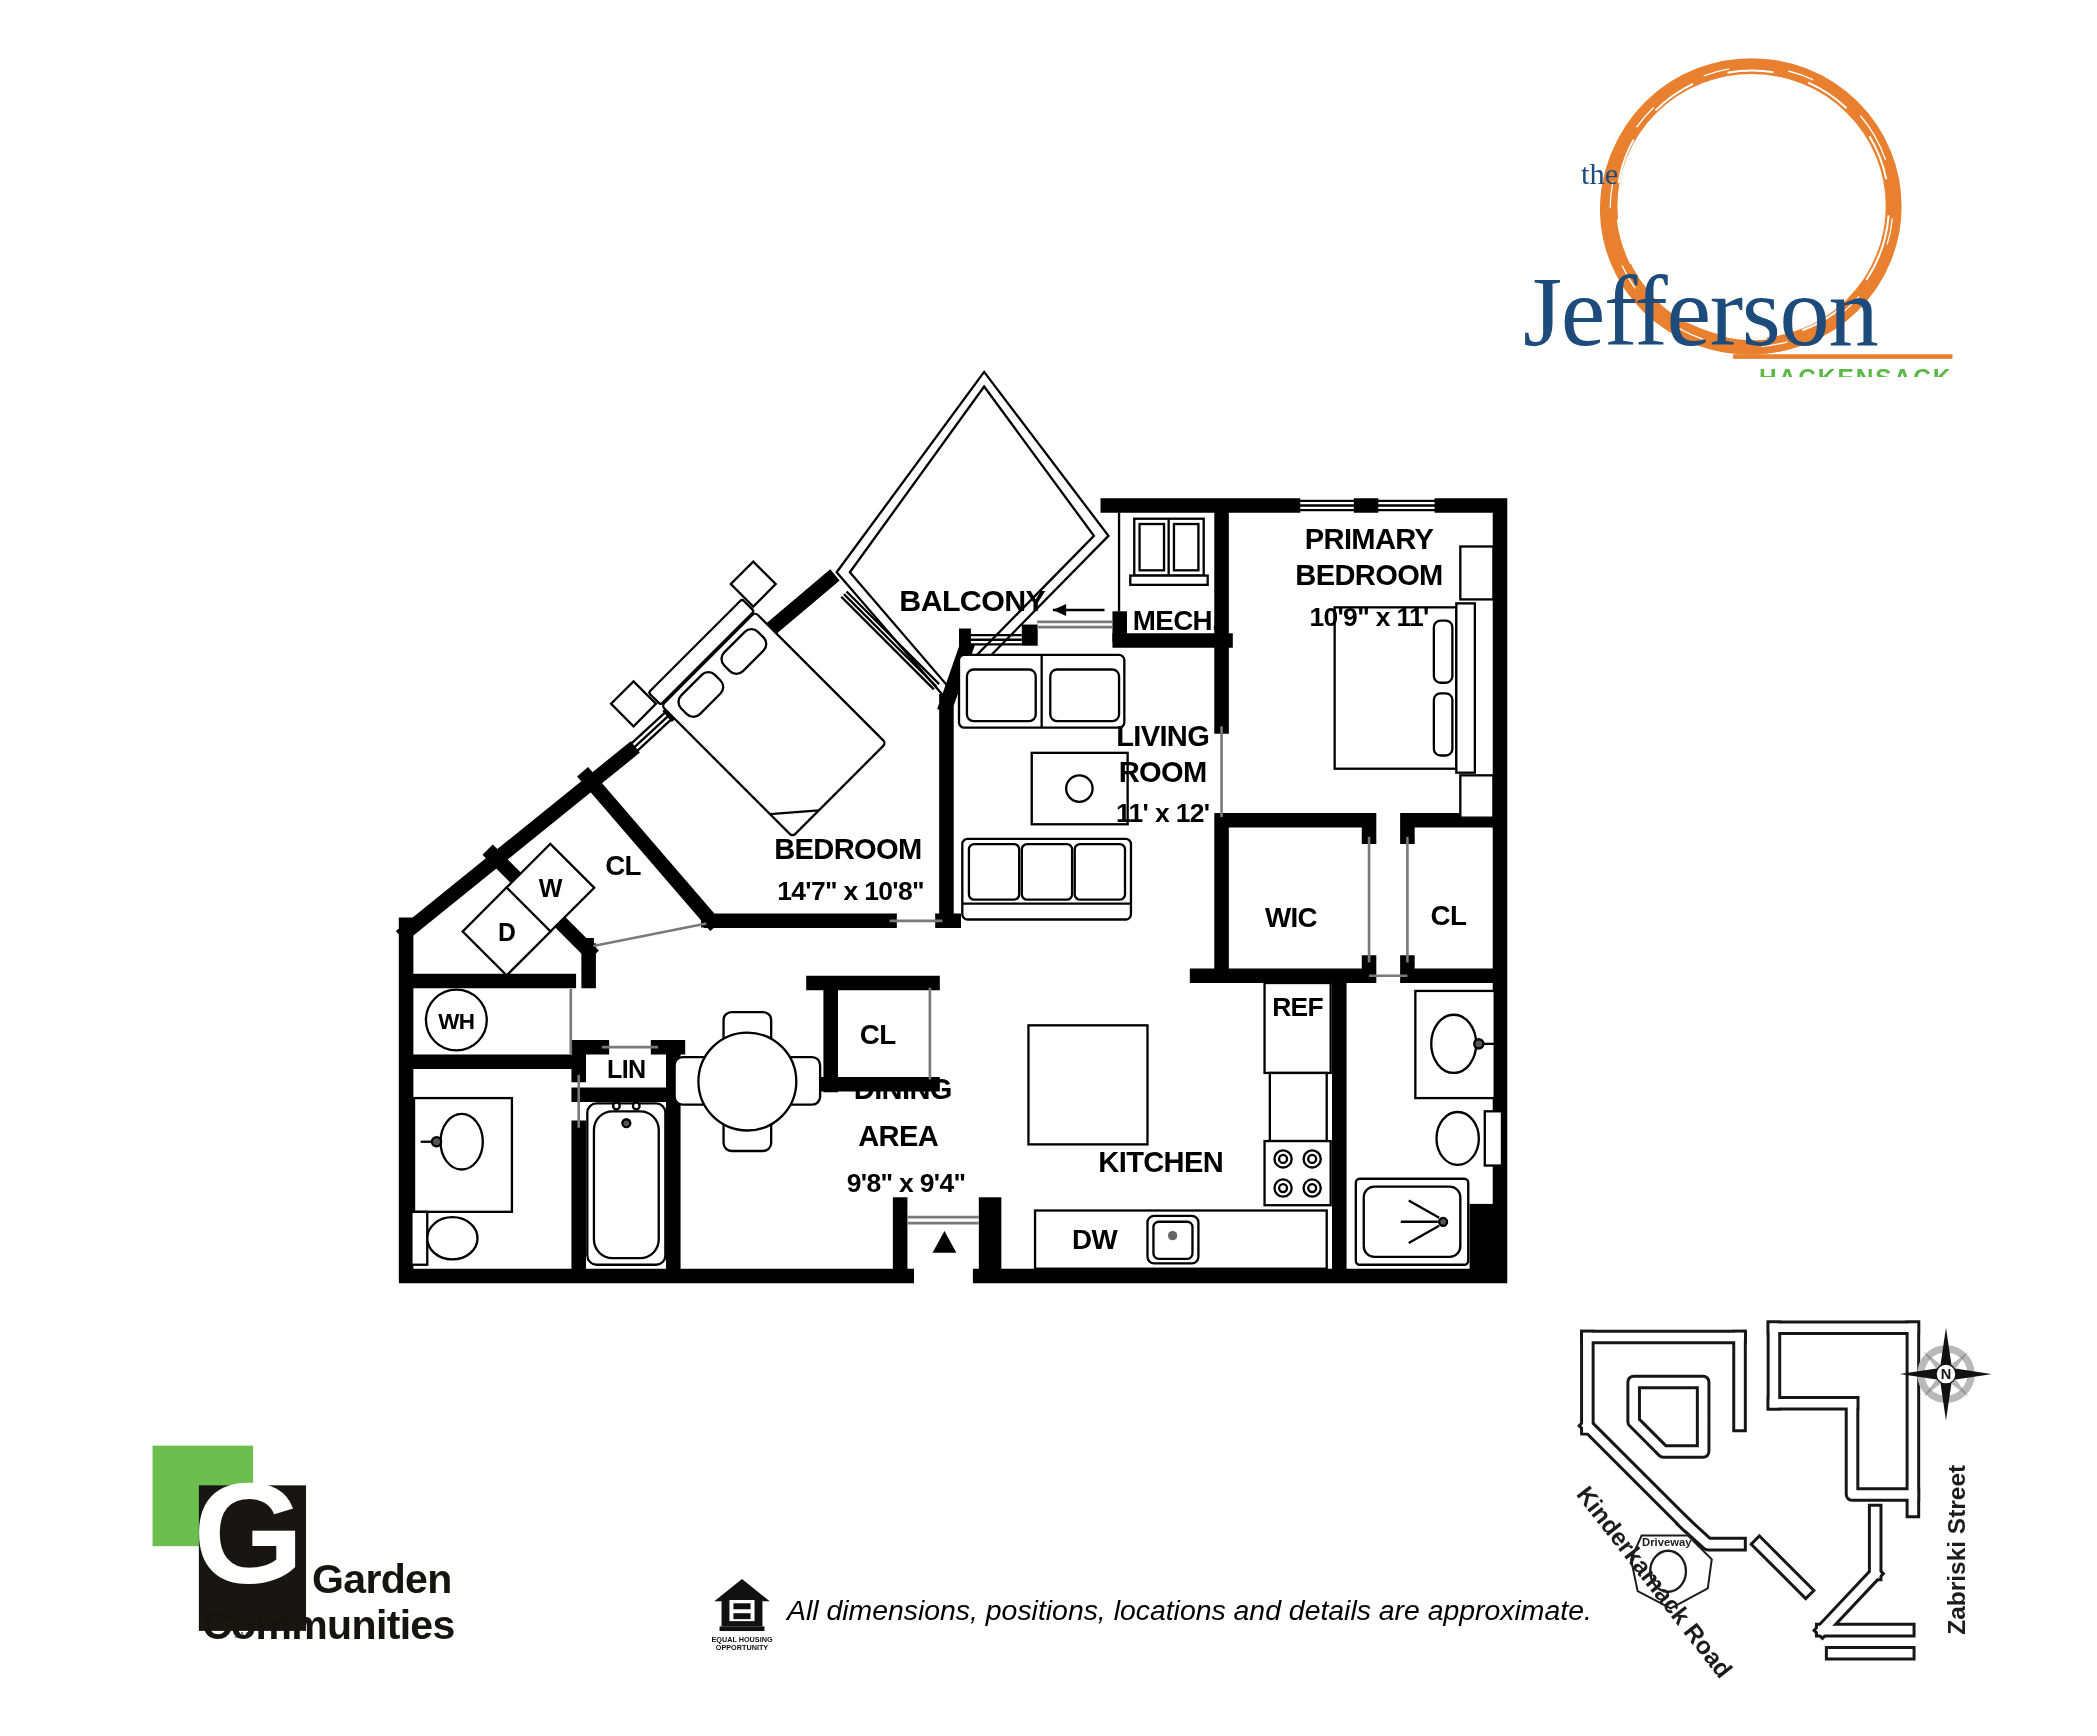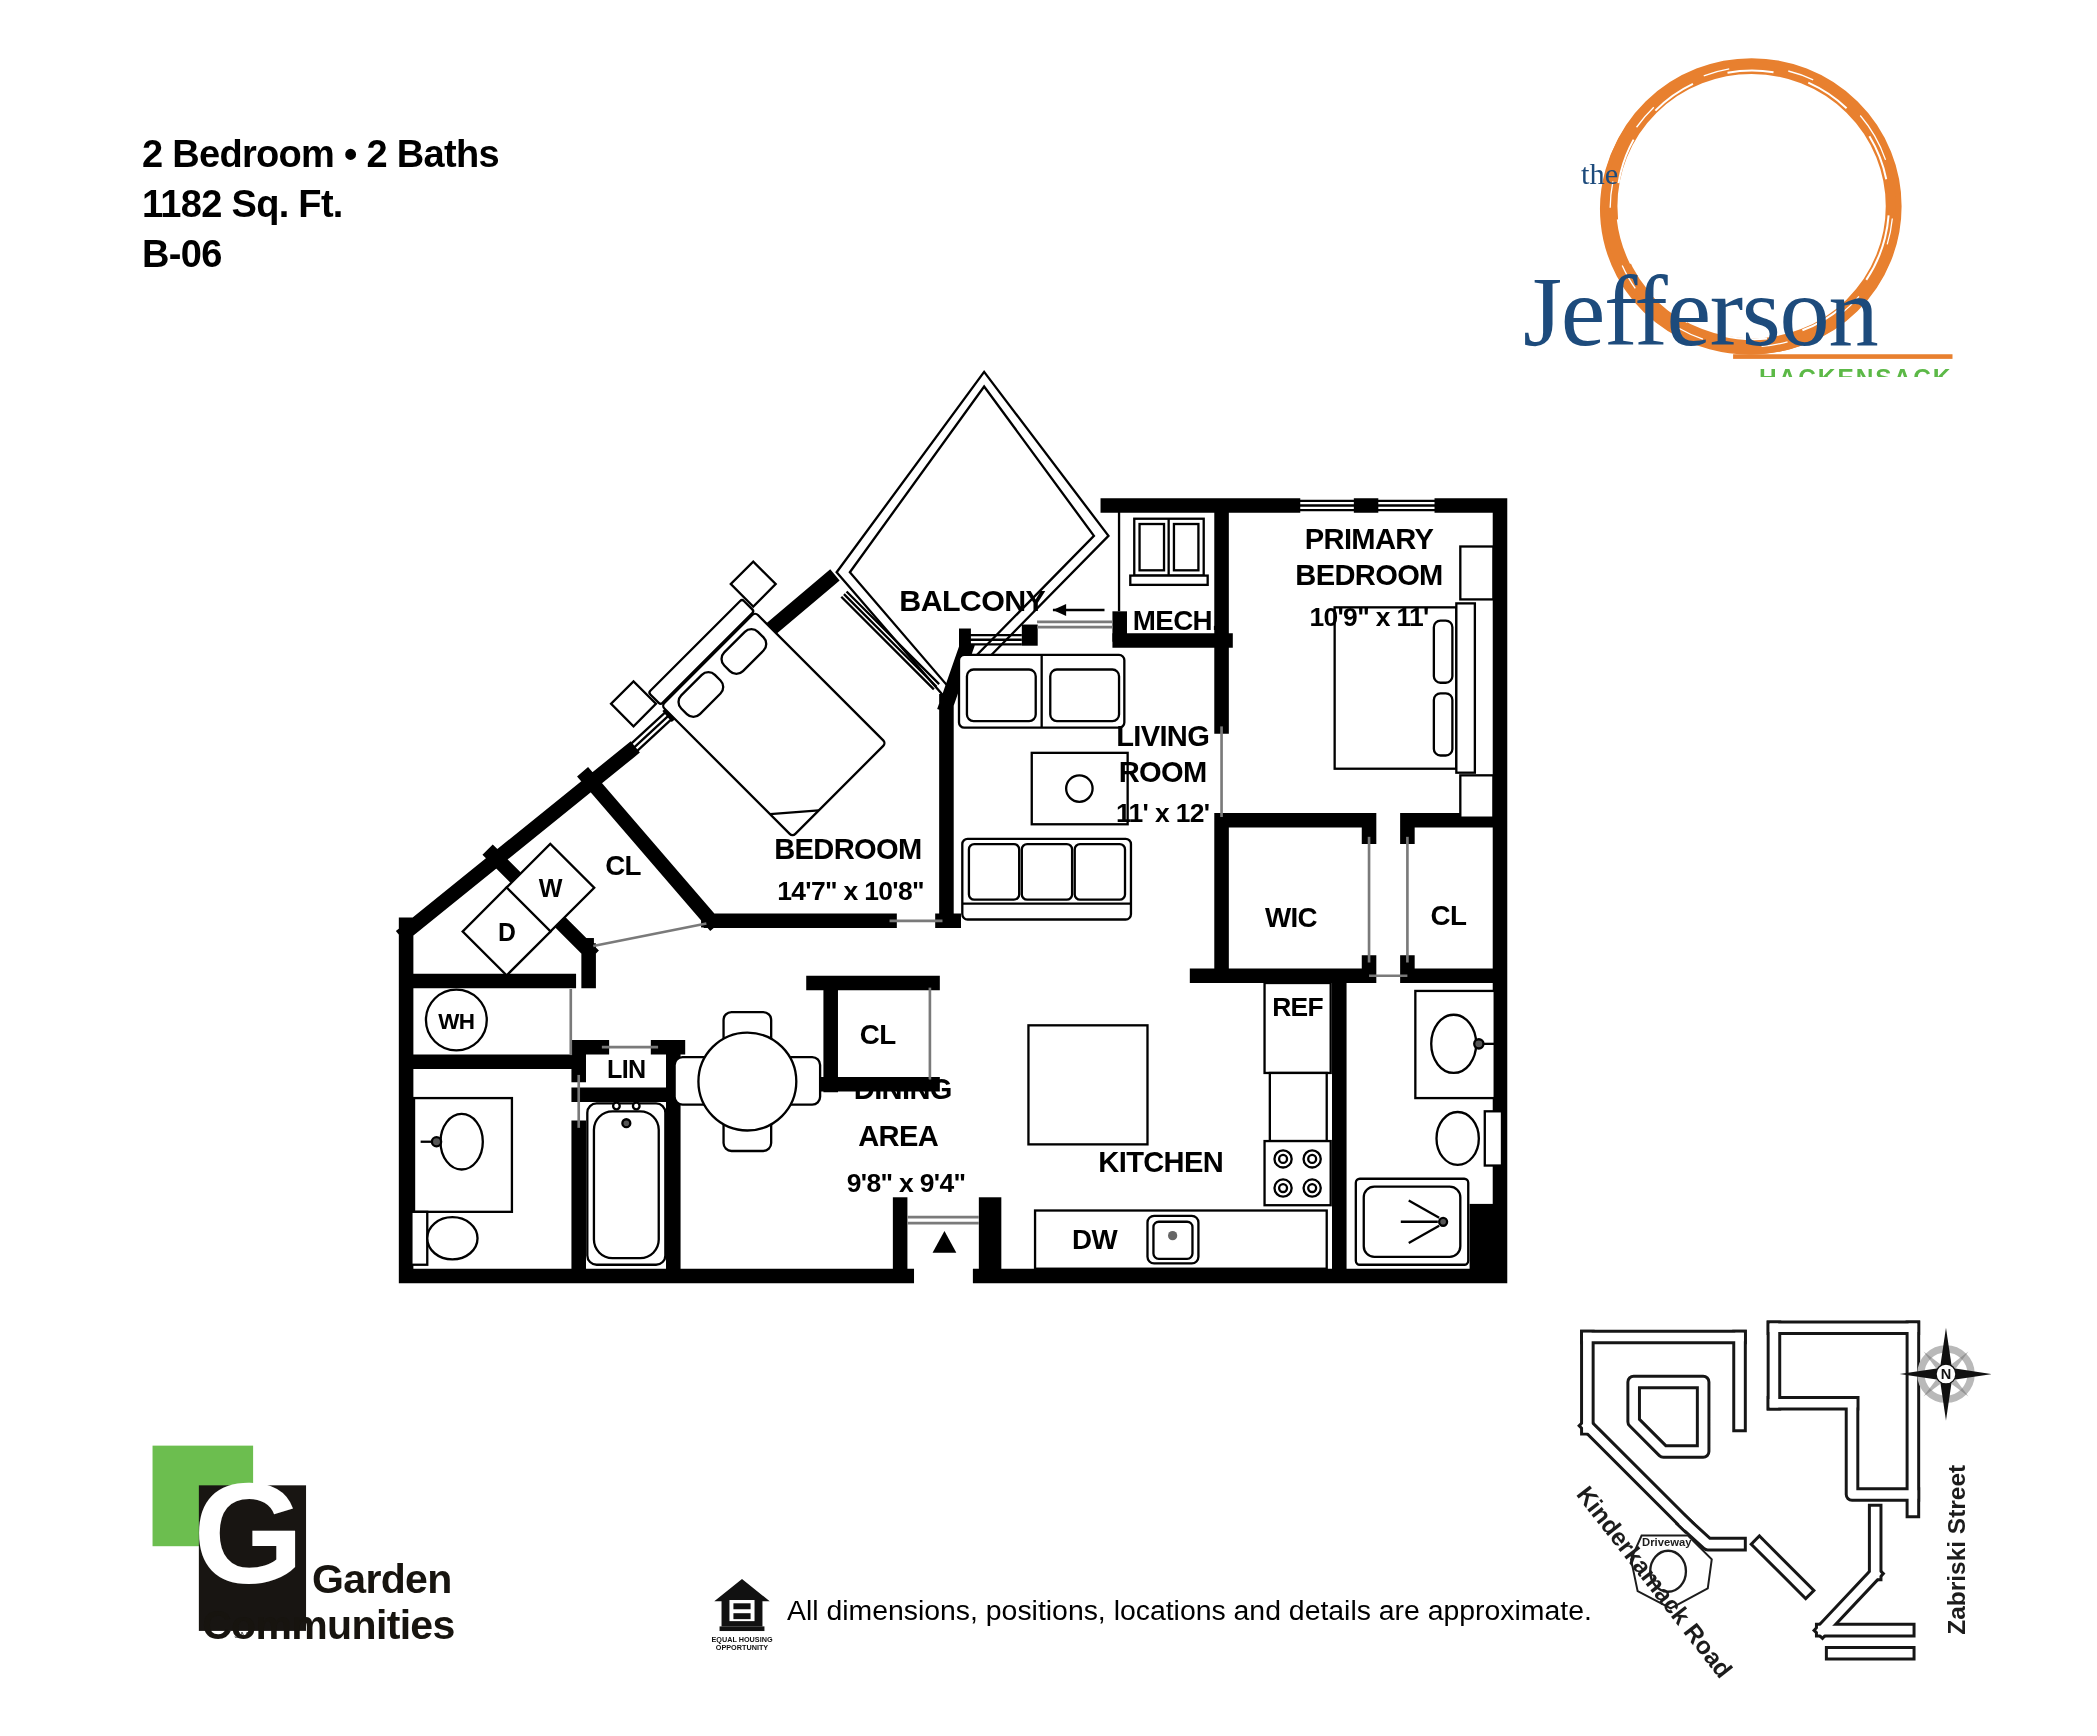--- a/index.html
+++ b/index.html
@@ -23,32 +23,27 @@
 
   
   #sitemap{position:absolute;left:1541px;top:1296px;width:450px;height:397px;}
   .bld{stroke:#161616;stroke-width:22;fill:none;stroke-linejoin:round;stroke-linecap:square;}
   .bldc{stroke:#ffffff;stroke-width:13;fill:none;stroke-linejoin:round;stroke-linecap:square;}
   .maplbl{font-family:"Liberation Sans",sans-serif;font-weight:bold;fill:#1c1c1c;}
 
   
   #garden-logo{position:absolute;left:136px;top:1439px;width:397px;height:225px;}
   #eho{position:absolute;left:709px;top:1576px;width:66px;height:83px;}
-  #disclaimer{position:absolute;left:787px;top:1594px;font-size:28.4px;color:#000;}
+  #disclaimer{position:absolute;left:787px;top:1594px;font-size:28.4px;color:#000;font-style:italic;}
 </style>
 </head>
 <body>
 
 <div id="page">
 
-  <div id="header">
-    <div class="hline">2 Bedroom • 2 Baths</div>
-    <div class="hline">1182 Sq. Ft.</div>
-    <div class="hline">B-06</div>
-  </div>
 
   <svg id="logo" viewBox="0 0 690 500">
     <g>
       <ellipse cx="358" cy="242" rx="215" ry="212" fill="none" stroke="#E8802F" stroke-width="24"></ellipse>
       <ellipse cx="356" cy="245" rx="224" ry="218" fill="none" stroke="#E8802F" stroke-width="7" transform="rotate(-6 356 245)"></ellipse>
       <ellipse cx="360" cy="240" rx="206" ry="203" fill="none" stroke="#ffffff" stroke-width="3" stroke-dasharray="70 55" transform="rotate(14 360 240)"></ellipse>
       <ellipse cx="358" cy="243" rx="215" ry="211" fill="none" stroke="#ffffff" stroke-width="2" stroke-dasharray="40 90" transform="rotate(-30 358 243)"></ellipse>
     </g>
     <text x="100" y="208" font-family="Liberation Serif, serif" font-size="46" fill="#1D4B7C">the</text>
     <text x="12" y="452" font-family="Liberation Serif, serif" font-size="152" fill="#1D4B7C" letter-spacing="-2">Jefferson</text>

